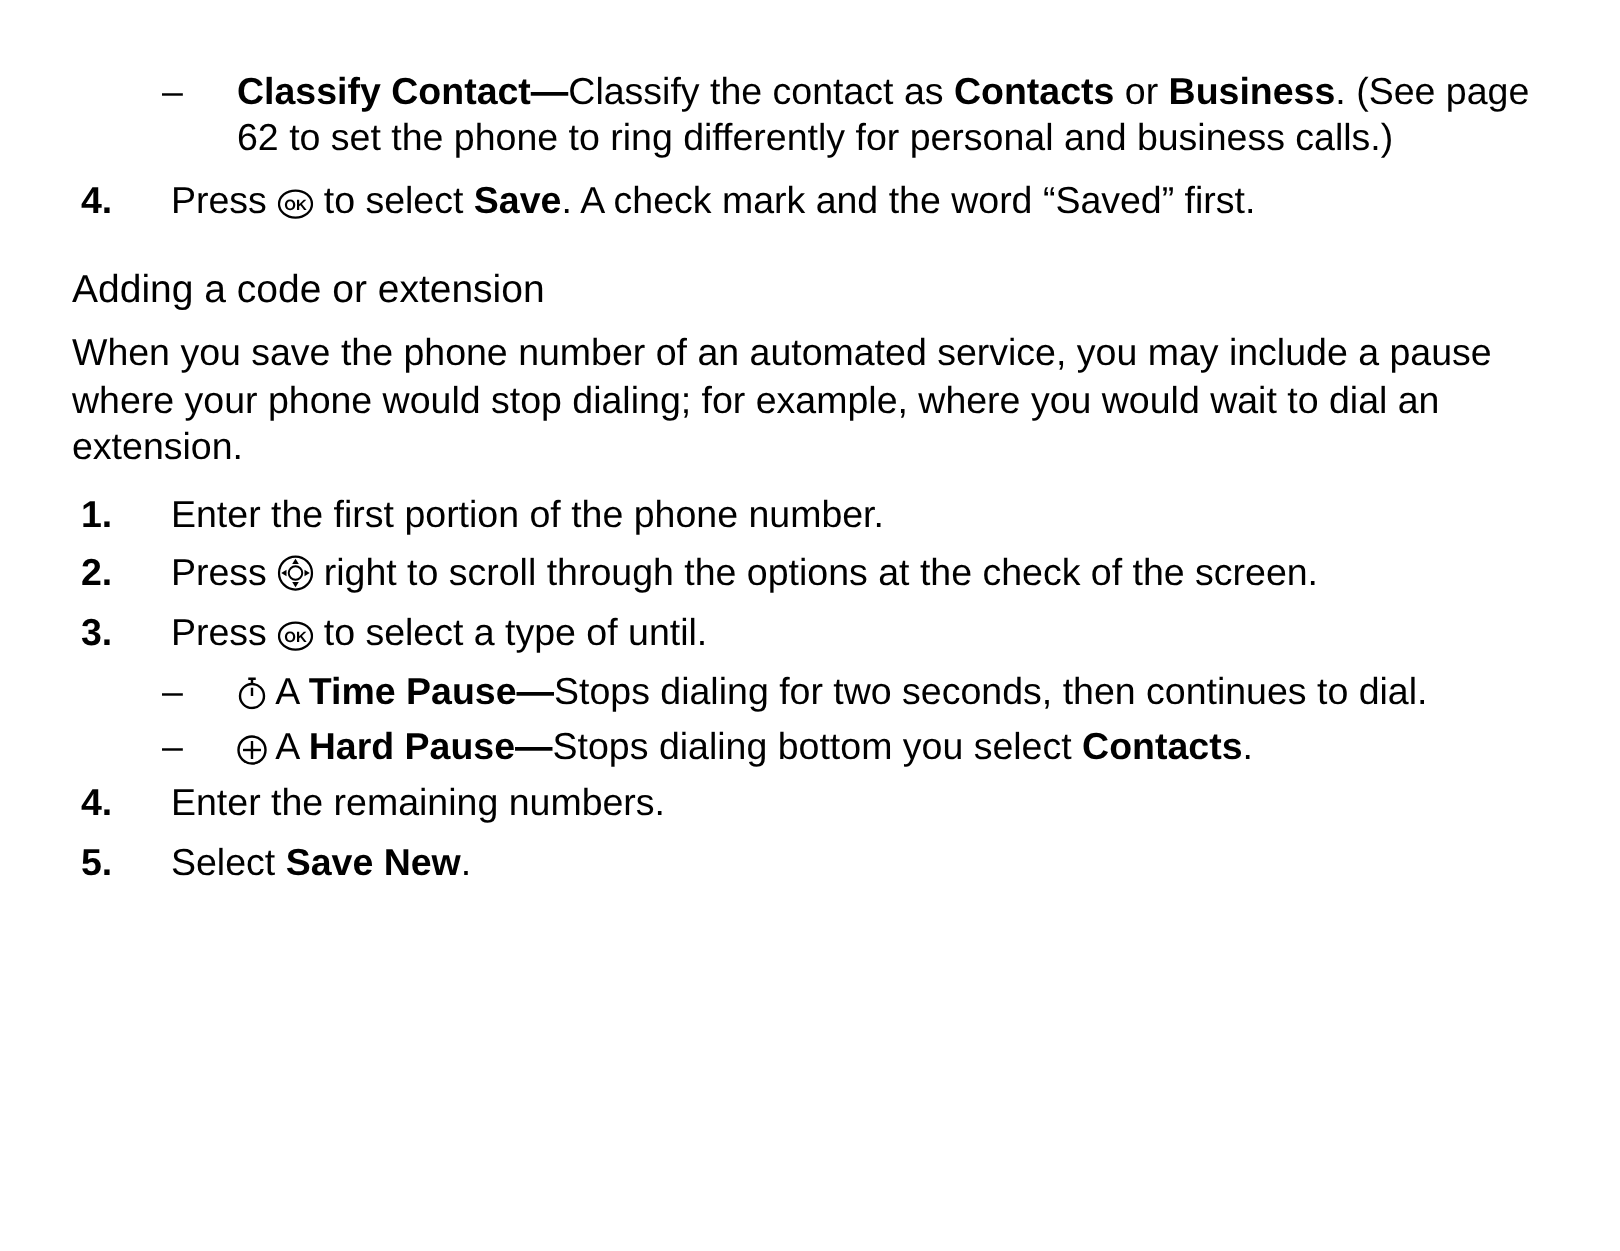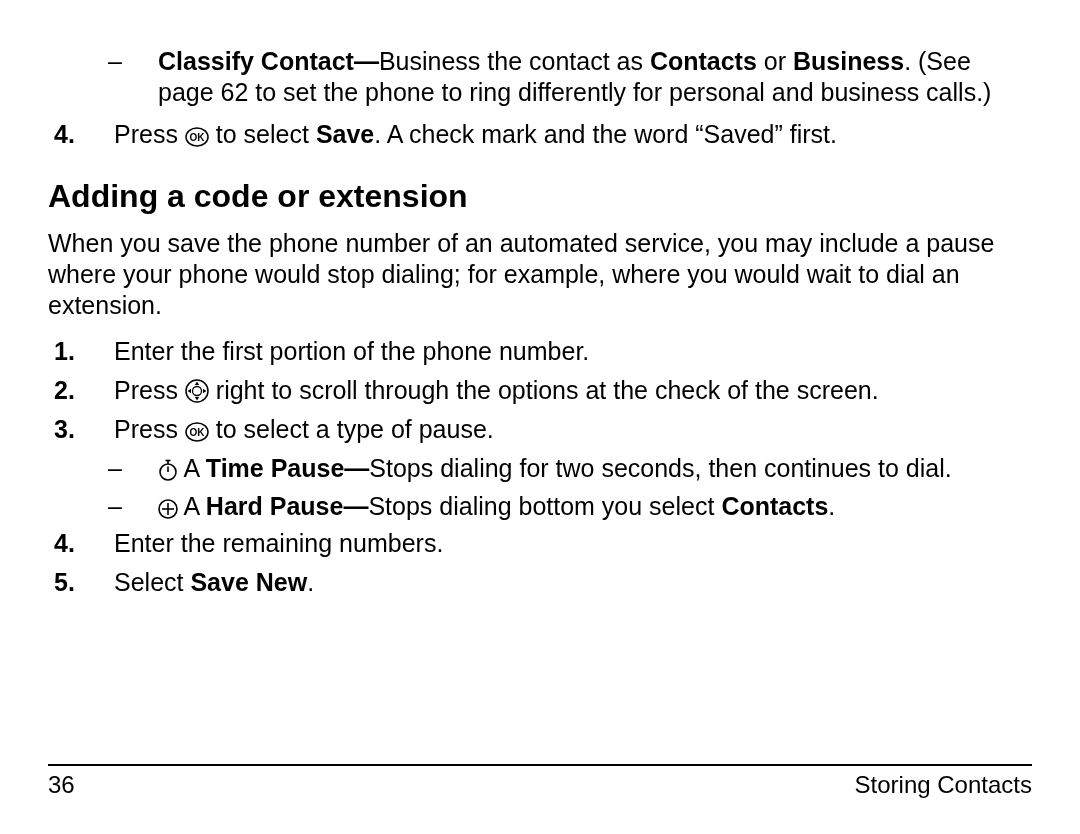--- a/index.html
+++ b/index.html
@@ -40,22 +40,22 @@
   .sub-dash {
     width: 50px;
     flex: 0 0 50px;
     text-align: left;
   }
   .sub-body {
     flex: 1 1 auto;
   }
   .b { font-weight: 700; }
   .h2 {
-    font-weight: 700;
-    font-size: 32px;
+    font-weight: 400;
+    font-size: 26px;
     margin-top: 26px;
     margin-bottom: 10px;
   }
   .para { margin-bottom: 14px; margin-top: 12px; }
   .step { margin-bottom: 8px; }
   .sub-step { margin-bottom: 6px; }
 
   
   .icon-ok, .icon-nav, .icon-time, .icon-hard {
     display: inline-block;
@@ -83,21 +83,21 @@
 </style>
 </head>
 <body>
 
 <div class="page">
 
   <div class="row sub-step">
     <div class="sub-indent"></div>
     <div class="sub-dash">–</div>
     <div class="sub-body">
-      <span class="b">Classify Contact—</span><span>Business the contact as </span><span class="b">Contacts</span><span> or </span><span class="b">Business</span><span>.</span>
+      <span class="b">Classify Contact—</span><span>Classify the contact as </span><span class="b">Contacts</span><span> or </span><span class="b">Business</span><span>.</span>
       <span>(See page 62 to set the phone to ring differently for personal and business calls.)</span>
     </div>
   </div>
 
   <div class="row step" style="margin-top:10px;">
     <div class="num-col">4.</div>
     <div class="body-col">
       <span>Press </span>
       <span class="icon-ok">
         <svg width="24" height="20" viewBox="0 0 24 20">
@@ -139,21 +139,21 @@
   <div class="row step">
     <div class="num-col">3.</div>
     <div class="body-col">
       <span>Press </span>
       <span class="icon-ok">
         <svg width="24" height="20" viewBox="0 0 24 20">
           <ellipse cx="12" cy="10" rx="11" ry="9" fill="none" stroke="#000" stroke-width="1.5"></ellipse>
           <text x="12" y="14" text-anchor="middle" font-size="10" font-family="Arial" font-weight="700">OK</text>
         </svg>
       </span>
-      <span> to select a type of pause.</span>
+      <span> to select a type of until.</span>
     </div>
   </div>
 
   <div class="row sub-step">
     <div class="sub-indent"></div>
     <div class="sub-dash">–</div>
     <div class="sub-body">
       <span class="icon-time">
         <svg width="20" height="22" viewBox="0 0 20 22">
           <circle cx="10" cy="13" r="8" fill="none" stroke="#000" stroke-width="1.6"></circle>
@@ -186,21 +186,14 @@
     <div class="body-col">Enter the remaining numbers.</div>
   </div>
 
   <div class="row step">
     <div class="num-col">5.</div>
     <div class="body-col">
       <span>Select </span><span class="b">Save New</span><span>.</span>
     </div>
   </div>
 
-  <div class="footer">
-    <div class="footer-rule"></div>
-    <div class="footer-line">
-      <span>36</span>
-      <span>Storing Contacts</span>
-    </div>
-  </div>
 
 </div>
 
 </body></html>

